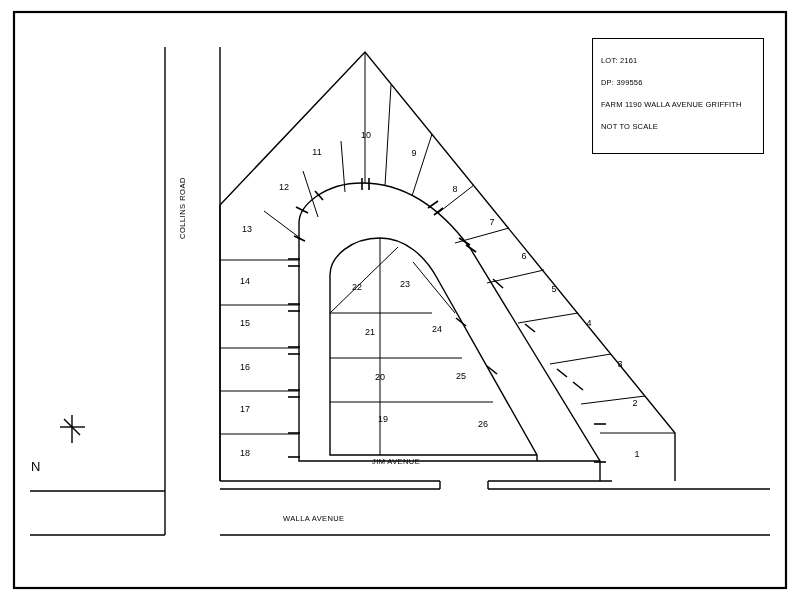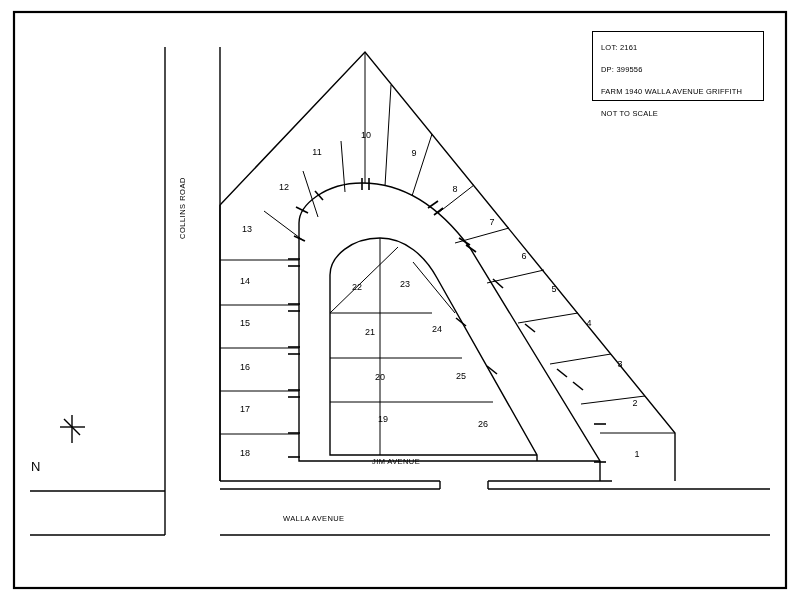--- a/index.html
+++ b/index.html
@@ -44,27 +44,27 @@
     stroke: #000000;
     fill: none;
   }
   .thin { stroke-width: 1; }
   .med { stroke-width: 1.4; }
   .thick { stroke-width: 2.2; }
   .tick { stroke: #000000; stroke-width: 1.6; }
   #title-block {
     position: absolute;
     left: 592px;
-    top: 31px;
+    top: 38px;
     width: 172px;
-    height: 70px;
+    height: 116px;
     border: 1.4px solid #000000;
     background: #ffffff;
     box-sizing: border-box;
-    padding: 11px 8px 0 8px;
+    padding: 17px 8px 0 8px;
   }
   #title-block .tb-line {
     font-size: 7.5px;
     color: #000000;
     line-height: 10px;
     margin-bottom: 12px;
     white-space: nowrap;
     letter-spacing: 0.2px;
   }
   #title-block .tb-line:last-child { margin-bottom: 14px; }
@@ -224,17 +224,17 @@
 
     <text class="street-label" x="372" y="464">JIM AVENUE</text>
     <text class="street-label" x="283" y="521">WALLA AVENUE</text>
   </svg>
 
   <div class="collins-label">COLLINS ROAD</div>
 
   <div id="title-block">
     <div class="tb-line">LOT: 2161</div>
     <div class="tb-line">DP: 399556</div>
-    <div class="tb-line">FARM 1940 WALLA AVENUE GRIFFITH</div>
+    <div class="tb-line">FARM 1190 WALLA AVENUE GRIFFITH</div>
     <div class="tb-line">NOT TO SCALE</div>
   </div>
 
 </div>
 
 </body></html>

